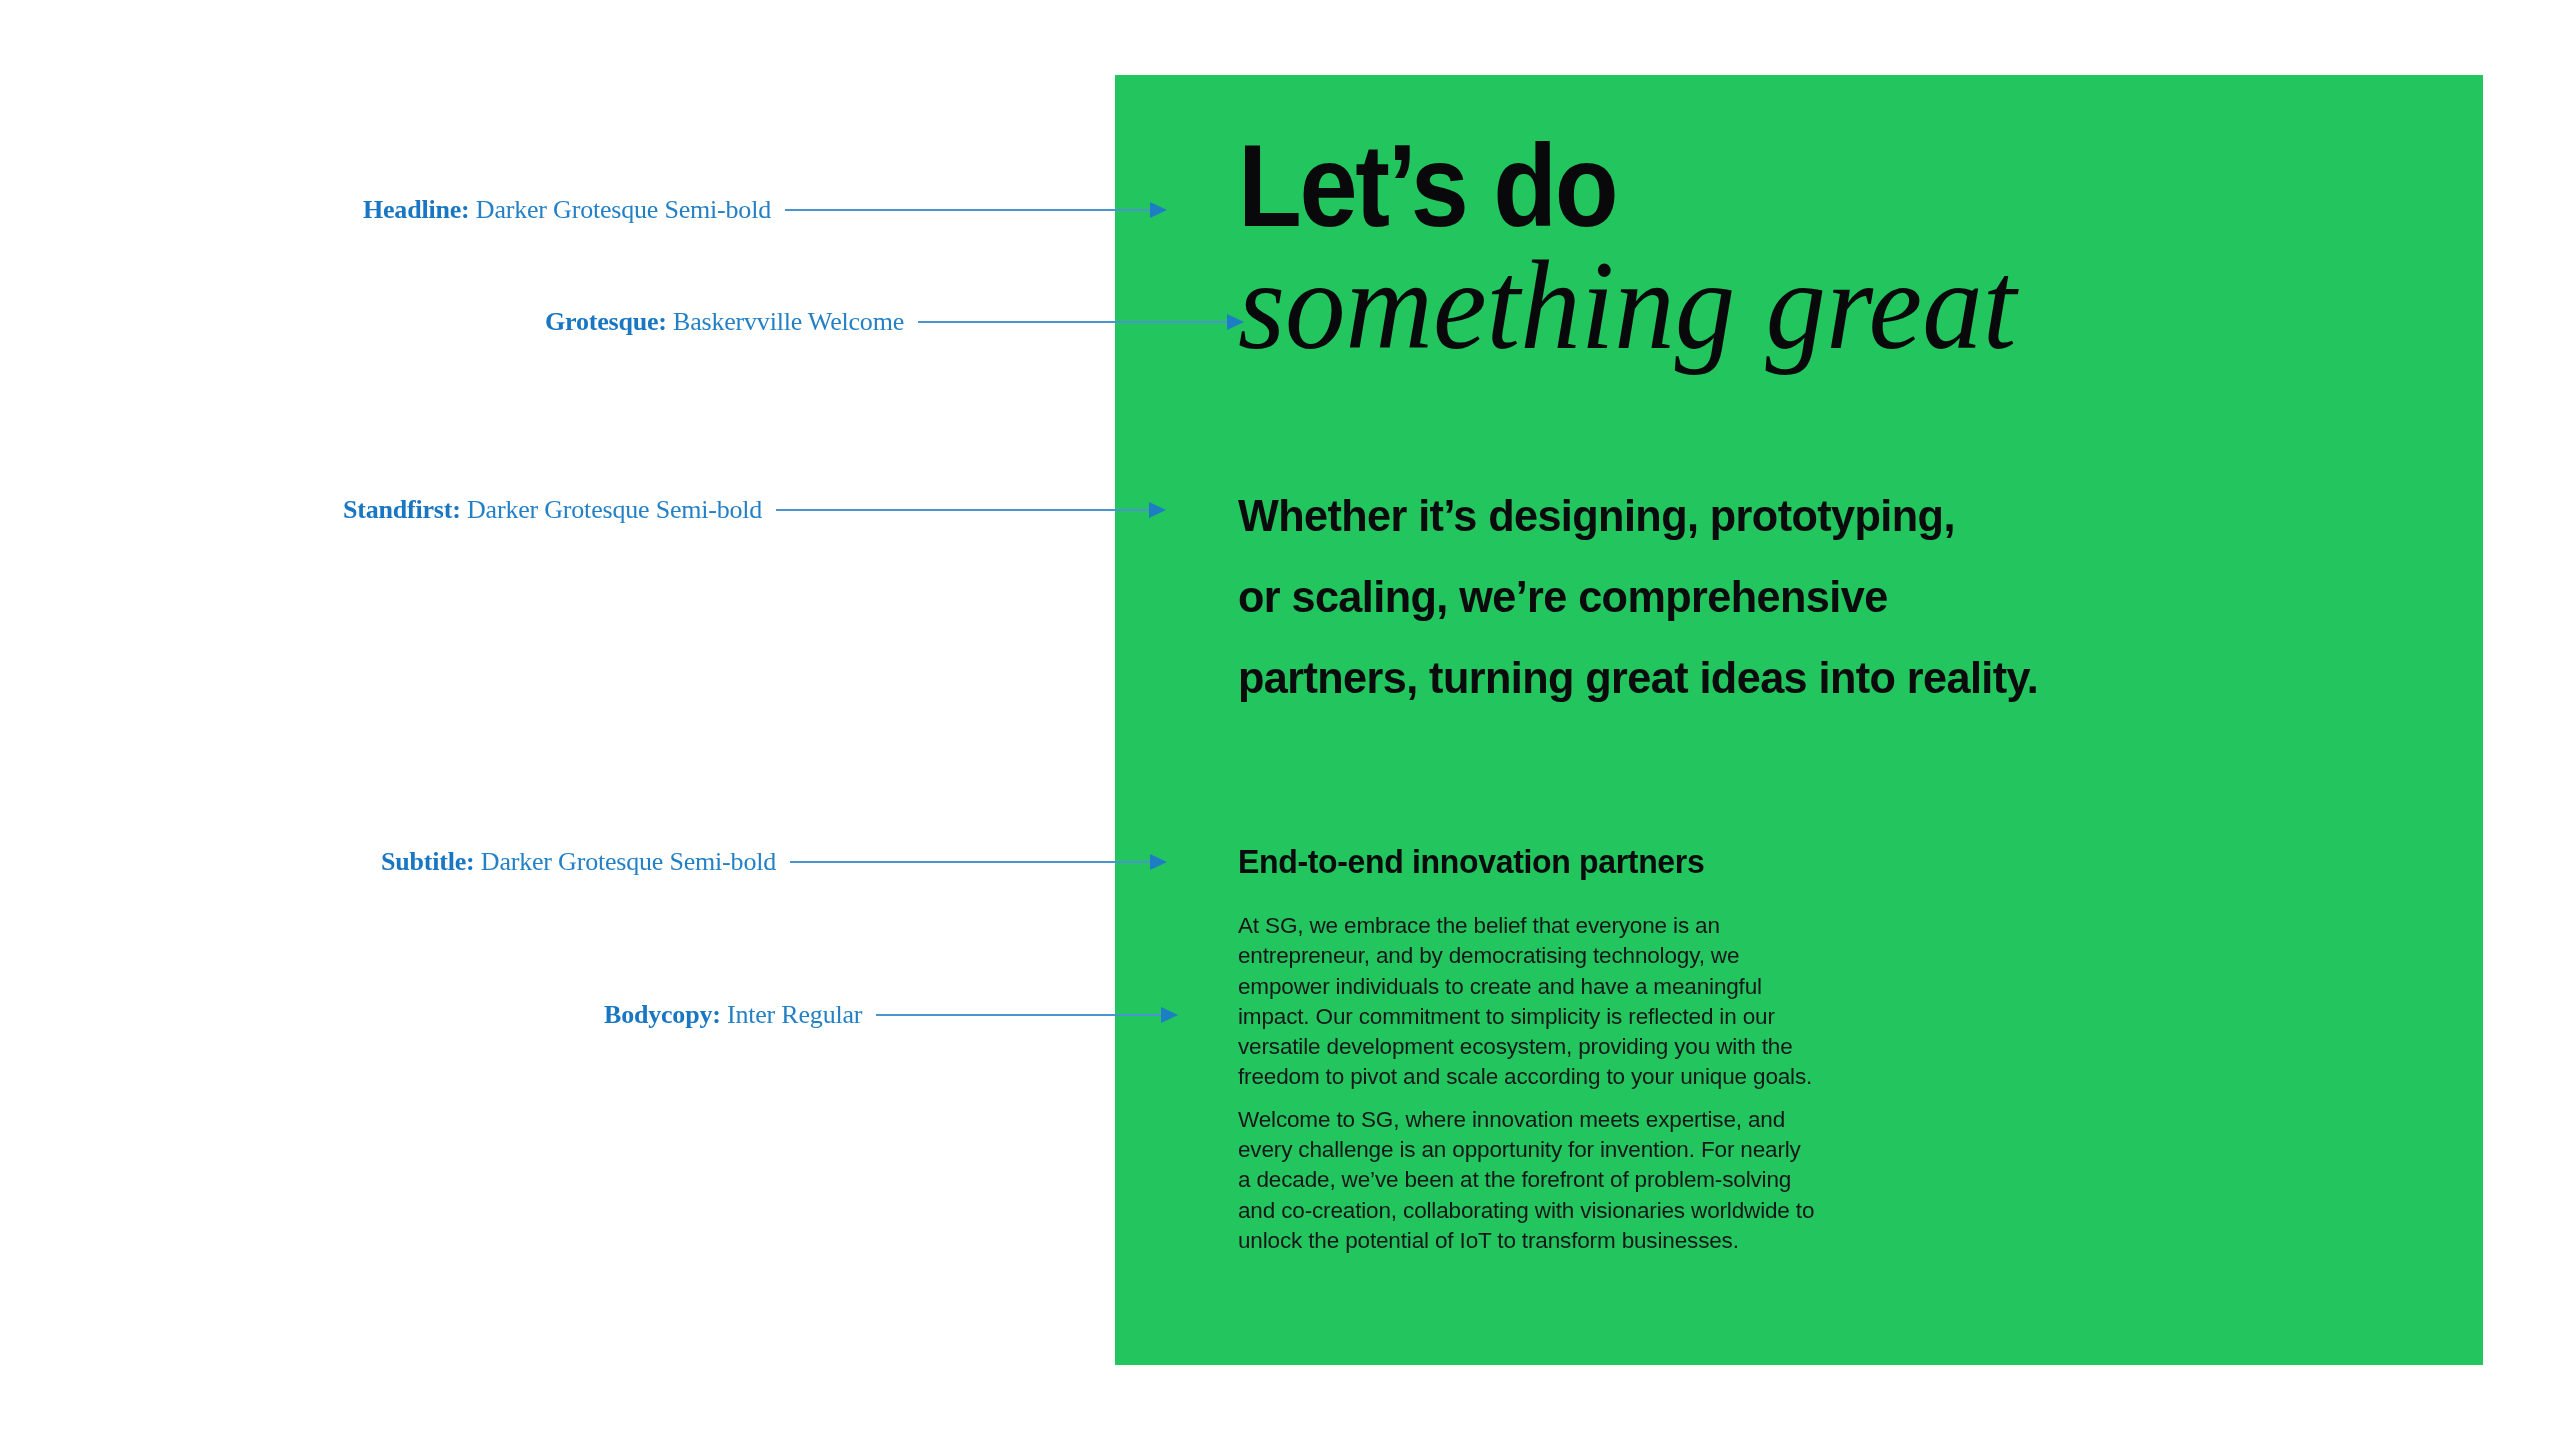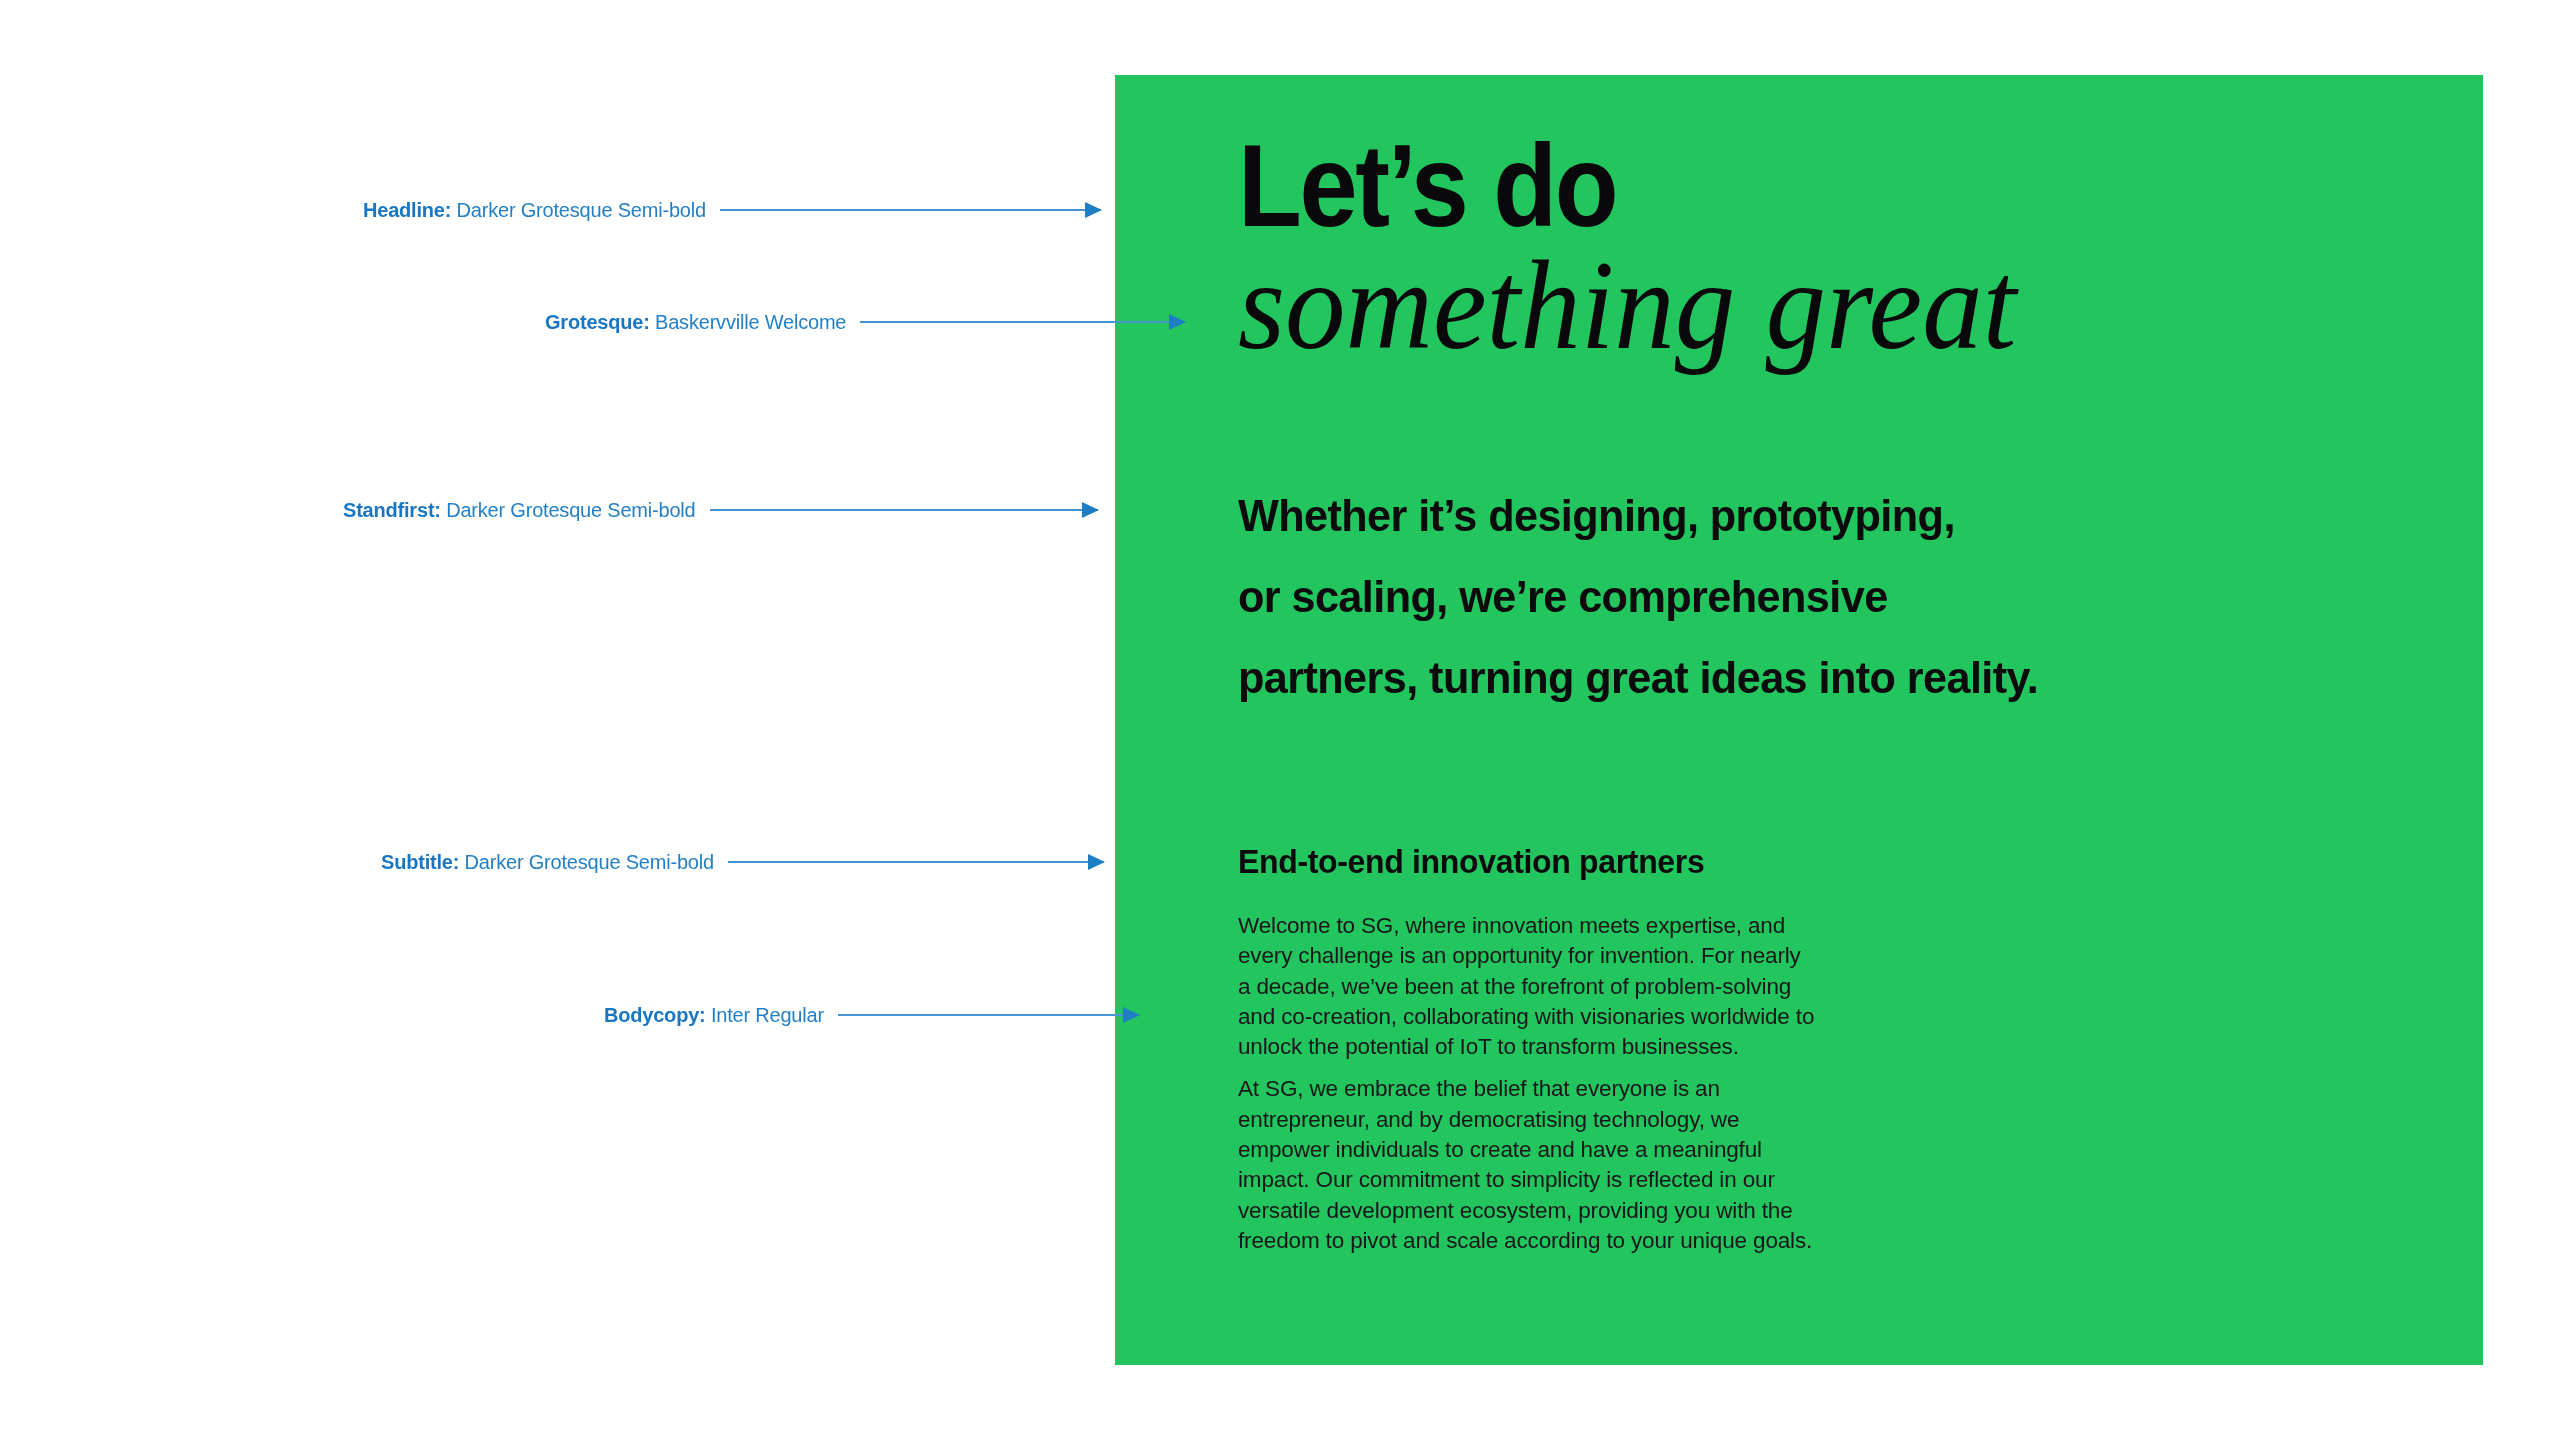--- a/index.html
+++ b/index.html
@@ -107,22 +107,22 @@
   .bodycopy p + p { margin-top: 12px; }
 
   
   .annotation {
     position: absolute;
     display: flex;
     align-items: center;
     height: 40px;
   }
   .annotation .label {
-    font-family: Liberation Sans, sans-serif;
-    font-size: 20px;
+    font-family: Liberation Serif, serif;
+    font-size: 26px;
     line-height: 40px;
     letter-spacing: -0.2px;
     color: #2480c6;
     white-space: nowrap;
     text-align: left;
   }
   .annotation .label .term {
     font-weight: 700;
     color: #1976c2;
   }
@@ -173,22 +173,22 @@
 
     <div class="standfirst">
       <div class="sf-line">Whether it’s designing, prototyping,</div>
       <div class="sf-line">or scaling, we’re comprehensive</div>
       <div class="sf-line">partners, turning great ideas into reality.</div>
     </div>
 
     <div class="subtitle">End-to-end innovation partners</div>
 
     <div class="bodycopy">
+      <p>At SG, we embrace the belief that everyone is an entrepreneur, and by democratising technology, we empower individuals to create and have a meaningful impact. Our commitment to simplicity is reflected in our versatile development ecosystem, providing you with the freedom to pivot and scale according to your unique goals.</p>
       <p>Welcome to SG, where innovation meets expertise, and every challenge is an opportunity for invention. For nearly a decade, we’ve been at the forefront of problem-solving and co-creation, collaborating with visionaries worldwide to unlock the potential of IoT to transform businesses.</p>
-      <p>At SG, we embrace the belief that everyone is an entrepreneur, and by democratising technology, we empower individuals to create and have a meaningful impact. Our commitment to simplicity is reflected in our versatile development ecosystem, providing you with the freedom to pivot and scale according to your unique goals.</p>
     </div>
 
   </div>
 
   <div class="annotation" id="ann-headline">
     <div class="label">
       <span class="term">Headline:</span><span> Darker Grotesque Semi-bold</span>
     </div>
     <div class="leader" style="width: 381.016px;"></div>
   </div>

